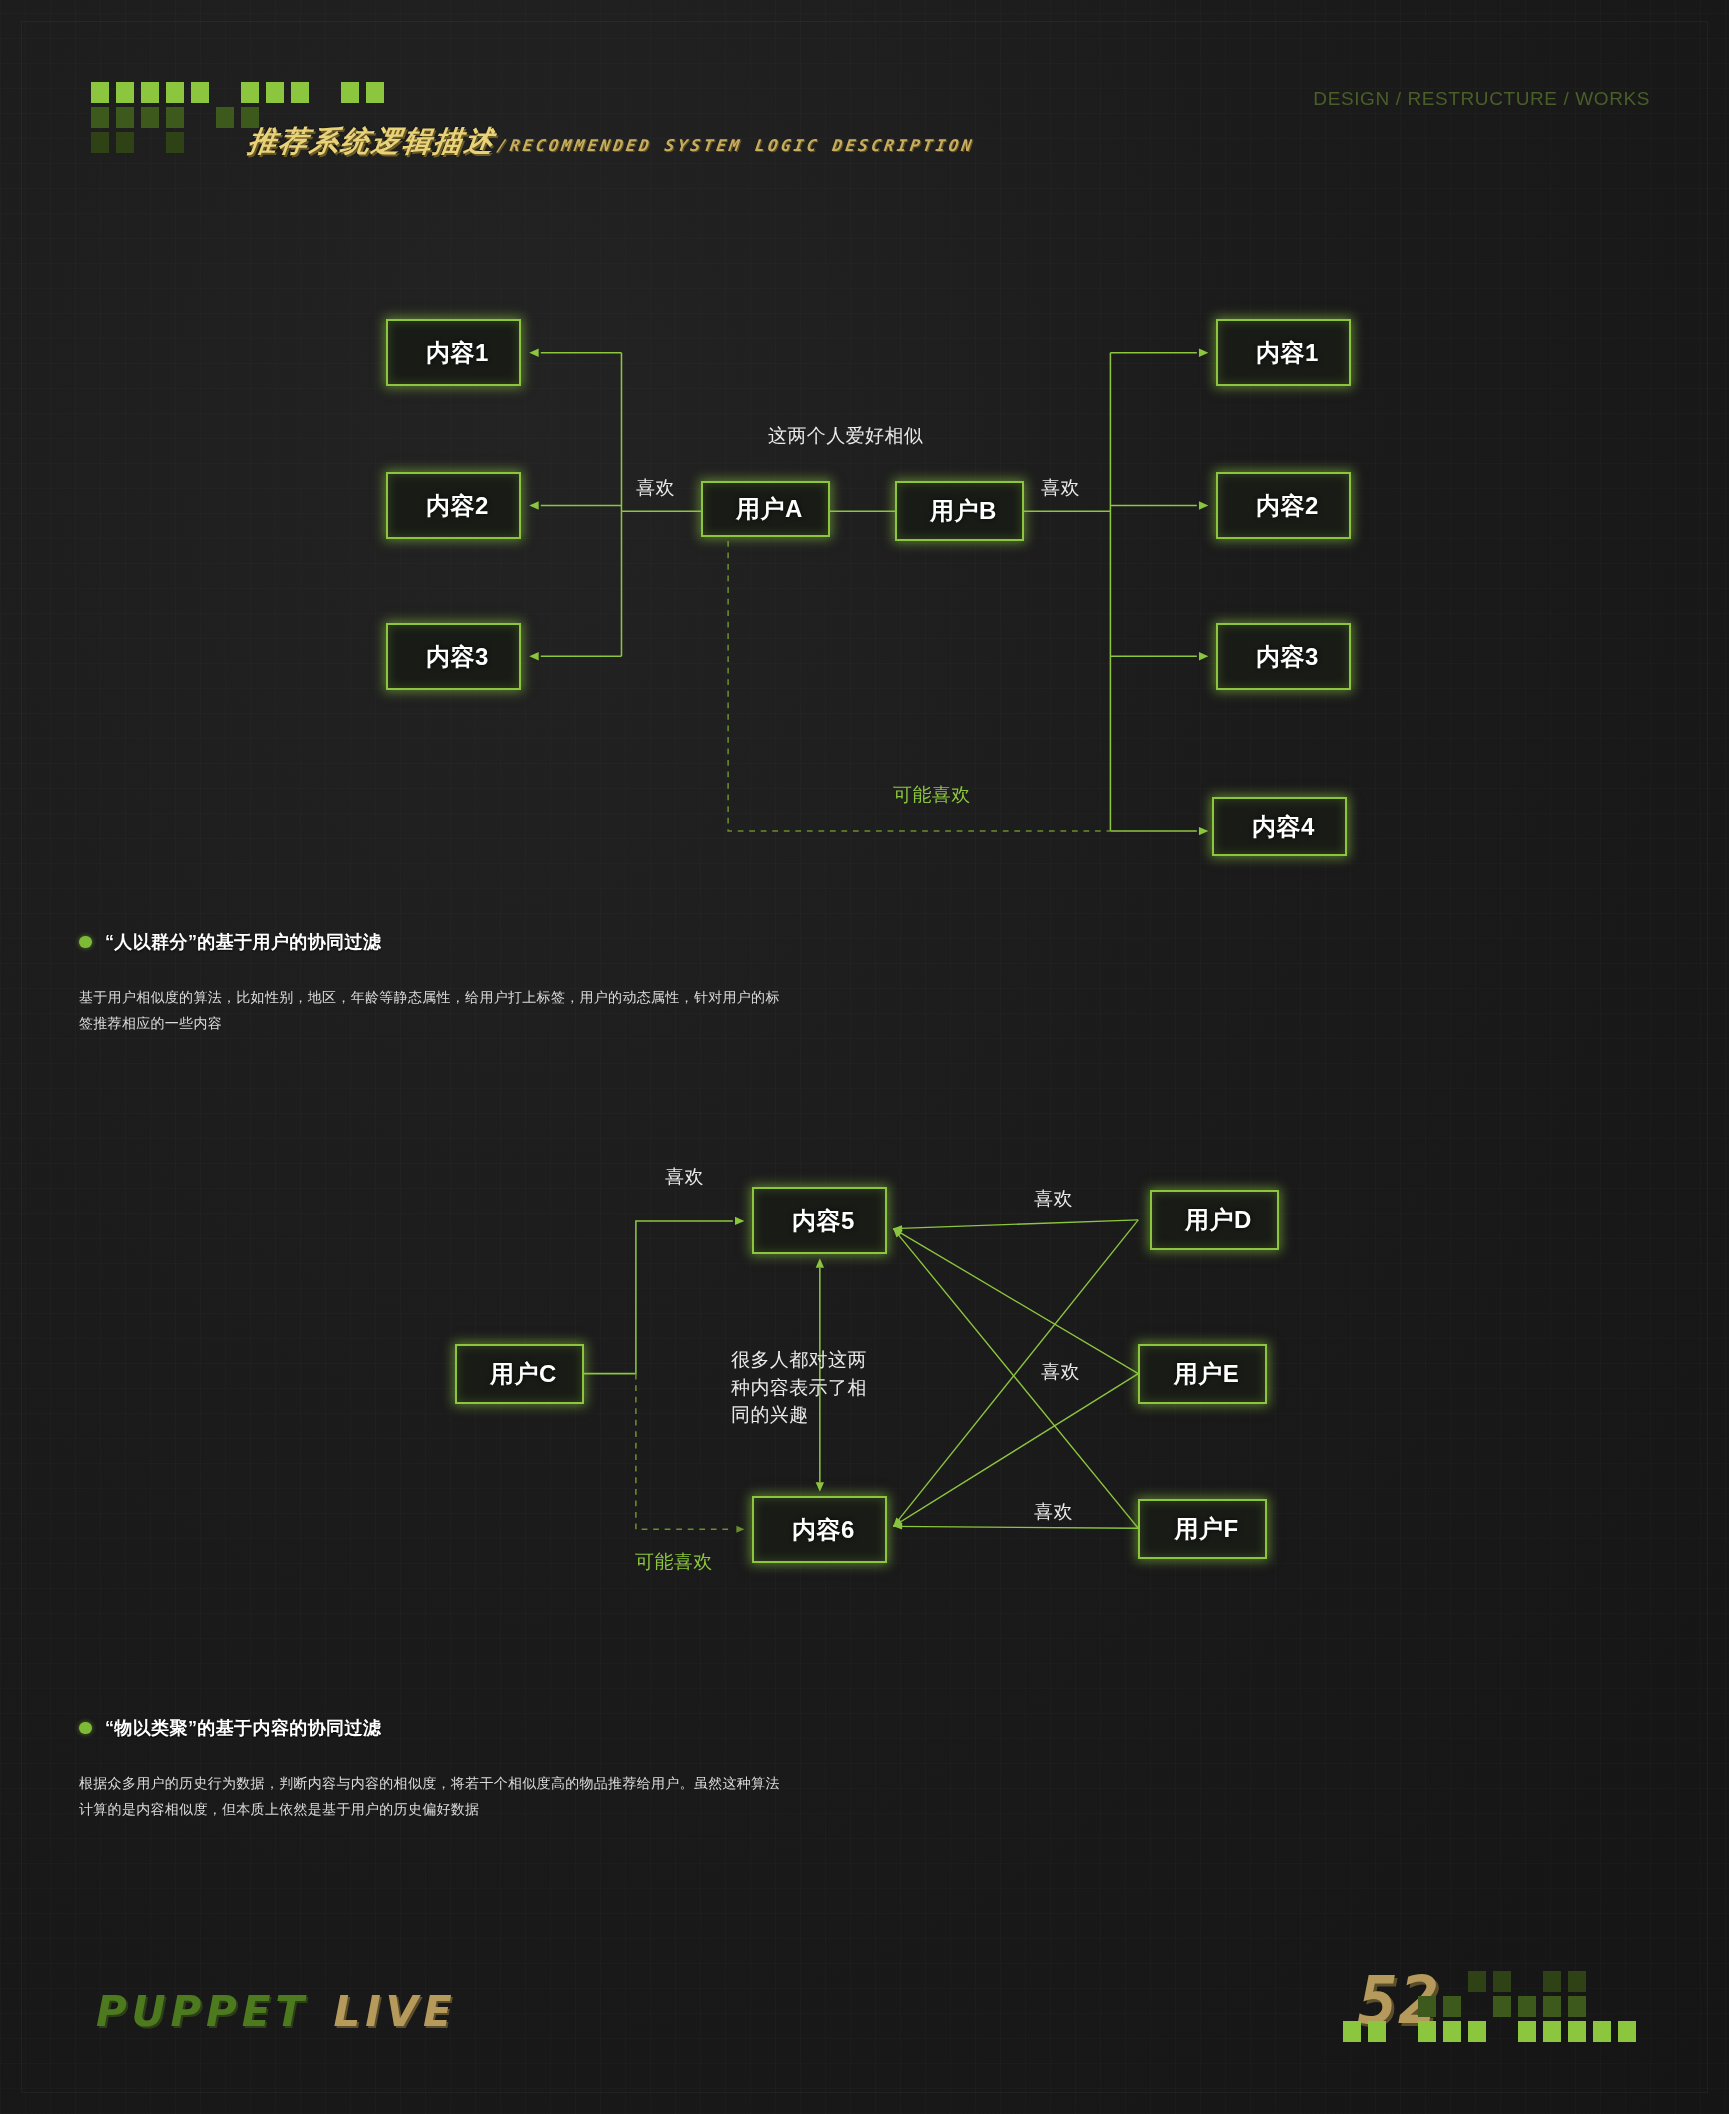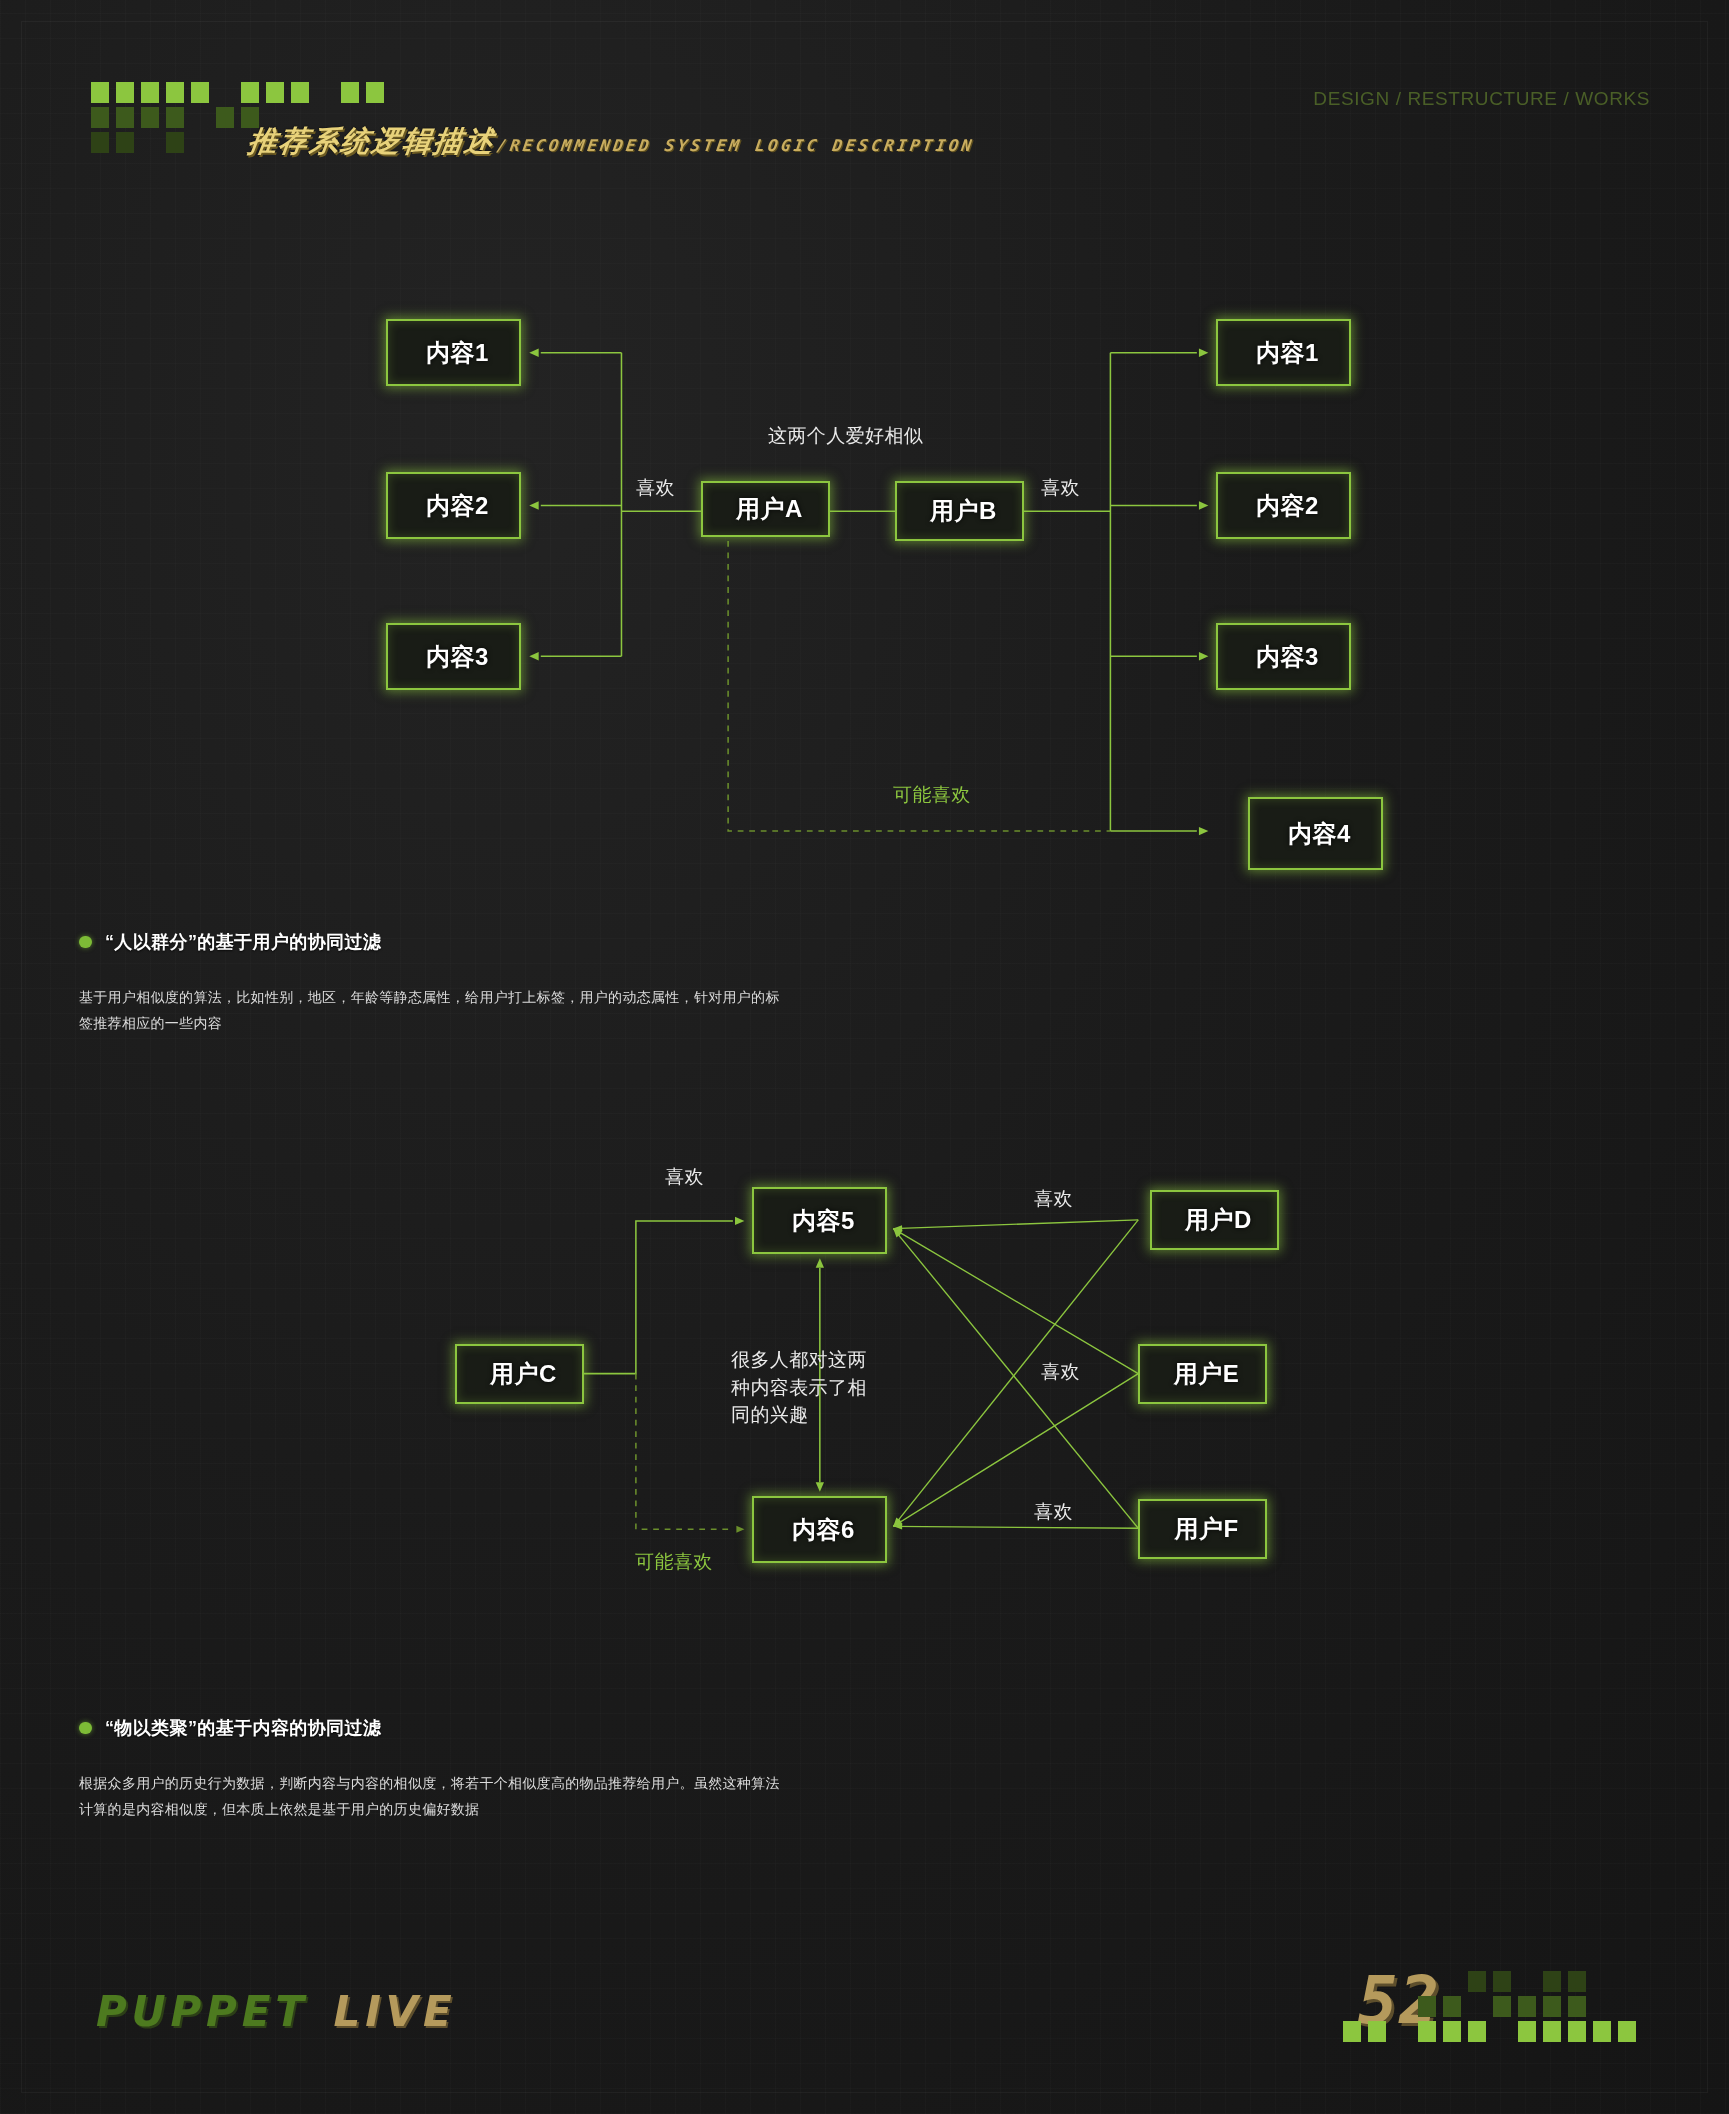--- a/index.html
+++ b/index.html
@@ -182,21 +182,21 @@
       </div>
       <div class="node" style="left: 1216px; top: 319px; width: 135px; height: 67px;">
         <span>内容1</span>
       </div>
       <div class="node" style="left: 1216px; top: 472px; width: 135px; height: 67px;">
         <span>内容2</span>
       </div>
       <div class="node" style="left: 1216px; top: 623px; width: 135px; height: 67px;">
         <span>内容3</span>
       </div>
-      <div class="node" style="left: 1248px; top: 797px; width: 135px; height: 73px;">
+      <div class="node" style="left: 1212px; top: 797px; width: 135px; height: 59px;">
         <span>内容4</span>
       </div>
       <div class="edge-label" style="left: 636px; top: 475px;">喜欢</div>
       <div class="edge-label" style="left: 768px; top: 423px;">这两个人爱好相似</div>
       <div class="edge-label" style="left: 1041px; top: 475px;">喜欢</div>
       <div class="edge-label green" style="left: 893px; top: 782px;">可能喜欢</div>
     </div>
 
   <div class="section" style="top:930px;">
     <div class="sec-head">

